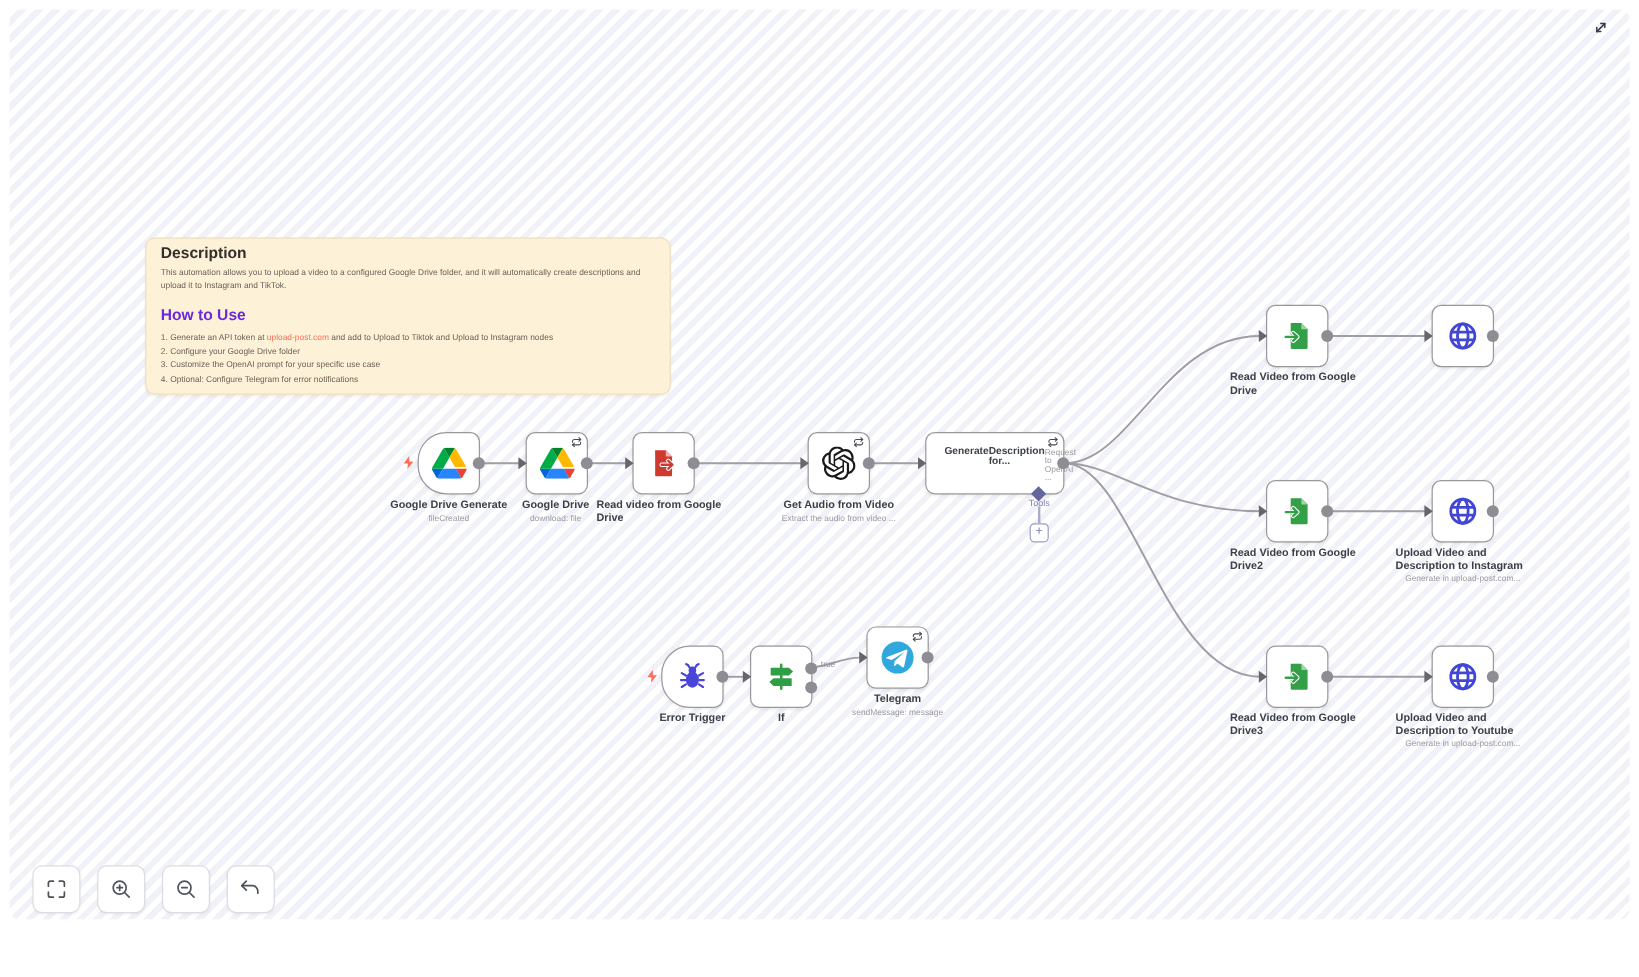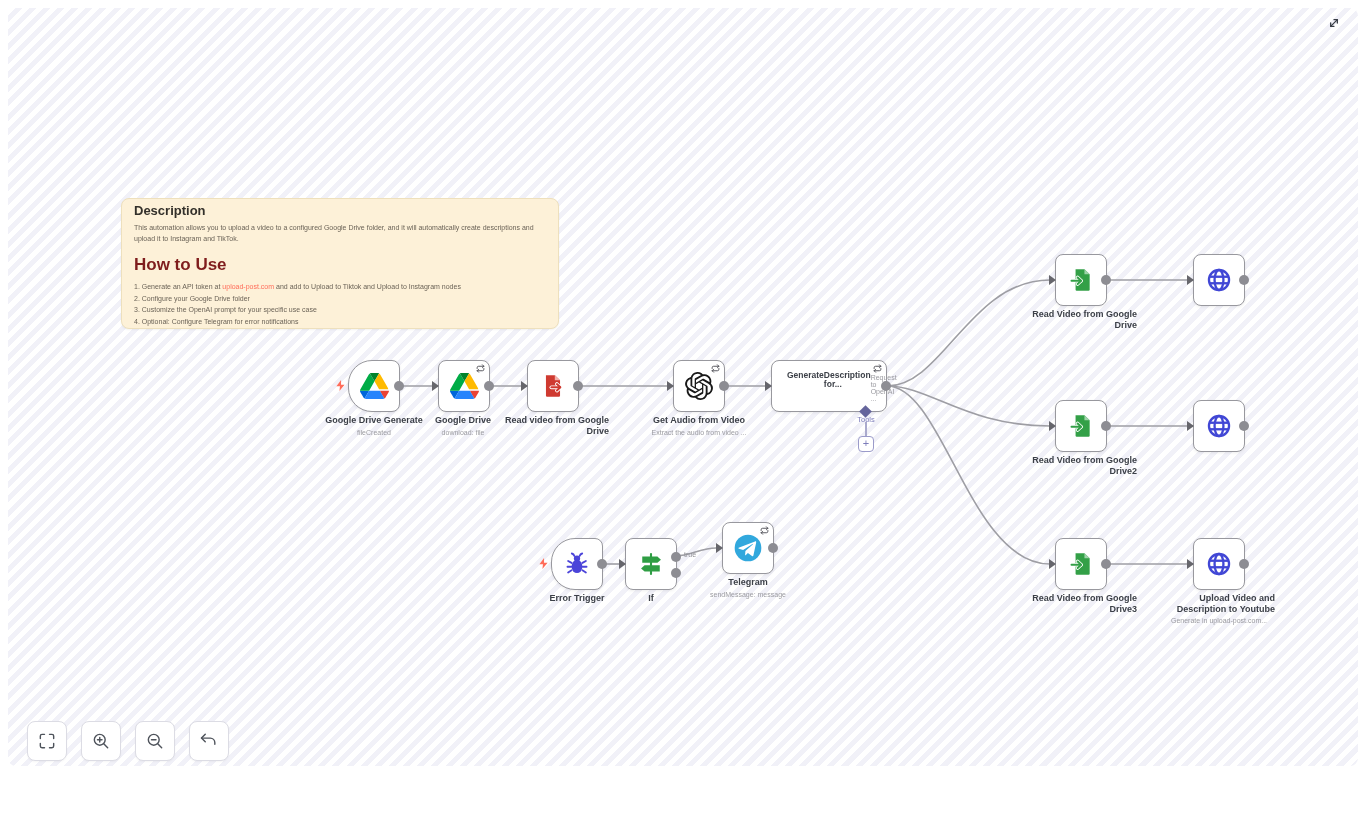--- a/index.html
+++ b/index.html
@@ -33,21 +33,21 @@
   .port-in {
     position:absolute; left:-7px; top:50%; transform:translateY(-50%);
     width:0; height:0; border-top:5px solid transparent;
     border-bottom:5px solid transparent; border-left:7px solid #66666c;
   }
   .loop { position:absolute; top:3px; right:4px; width:9px; height:9px; display:block; }
   .bolt { position:absolute; width:13px; height:13px; }
 
   .caption {
     position:absolute; width:150px; display:flex; flex-direction:column;
-    align-items:center; text-align:right;
+    align-items:center; text-align:left;
   }
   .n-label { font-size:9px; font-weight:700; color:#3c4048; line-height:10.5px; max-width:112px; }
   .n-sub { font-size:7px; color:#9a9aa0; line-height:10px; margin-top:2px; white-space:nowrap; }
 
   .gen-text { display:flex; margin-left:7px; }
   .gen-line { font-size:8.5px; font-weight:700; color:#3c4048; line-height:9.5px; text-align:left; }
   .gen-sub { font-size:7px; color:#9a9aa0; margin-top:3px; text-align:left; }
 
   .tools-diamond { position:absolute; left:853px; top:399px; width:9px; height:9px; background:#65659c; transform:rotate(45deg); }
   .tools-label { position:absolute; left:838px; top:407px; width:40px; text-align:center; font-size:7.5px; color:#7c7cba; }
@@ -59,21 +59,21 @@
   }
   .wire-label { position:absolute; font-size:7px; color:#8f8f95; }
 
   .sticky {
     position:absolute; left:113px; top:190px; width:438px; height:131px;
     background:#fdf1d8; border:1px solid #eee0bd; border-radius:8px;
     padding:4px 12px; box-shadow:0 1px 2px rgba(0,0,0,.05);
   }
   .sticky h3 { margin:0 0 5px 0; font-size:13px; color:#33302a; }
   .sticky .body { margin:0 0 11px 0; font-size:7px; line-height:10.5px; color:#6b6357; }
-  .sticky h4 { margin:0 0 6px 0; font-size:17px; color:#7f1d1d; }
+  .sticky h4 { margin:0 0 6px 0; font-size:13px; color:#6d28d9; }
   .sticky .step { font-size:7px; line-height:11.5px; color:#6b6357; }
   .sticky a { color:#ff6d5a; text-decoration:none; cursor:pointer; }
 
   .toolbar-btn {
     position:absolute; width:40px; height:40px; background:#ffffff;
     border:1px solid #dcdce4; border-radius:8px; display:flex;
     align-items:center; justify-content:center; cursor:pointer;
     box-shadow:0 1px 2px rgba(0,0,0,.04);
   }
   .expand-btn {
@@ -273,20 +273,24 @@
   <div class="node" style="left:1185px;top:392px">
     <svg width="28" height="28" viewBox="0 0 24 24" fill="none" stroke="#4147d5" stroke-width="2">
       <circle cx="12" cy="12" r="8.6"></circle>
         <ellipse cx="12" cy="12" rx="3.8" ry="8.6"></ellipse>
         <path d="M3.6 9.2h16.8"></path>
         <path d="M3.6 14.8h16.8"></path>
     </svg>
     <span class="port-in"></span>
     <span class="port-out"></span>
   </div>
+  <div class="caption" style="left:1136px;top:447px">
+    <div class="n-label">Upload Video and Description to Instagram</div>
+    <div class="n-sub">Generate in upload-post.com...</div>
+  </div>
 
   <div class="node" style="left:1047px;top:530px">
     <svg width="26" height="26" viewBox="0 0 24 24">
       <path d="M7 2h8.2L20 6.8V21q0 1-1 1H8q-1 0-1-1z" fill="#33a047"></path>
       <path d="M15.2 2v4.8H20z" fill="#9fd3aa"></path>
       <g stroke="#ffffff" stroke-width="3.4" stroke-linecap="round" stroke-linejoin="round" fill="none">
           <path d="M3.2 12.7h8.6"></path>
           <path d="M8.9 9.7l3.2 3-3.2 3"></path>
         </g>
       <g stroke="#33a047" stroke-width="1.8" stroke-linecap="round" stroke-linejoin="round" fill="none">

